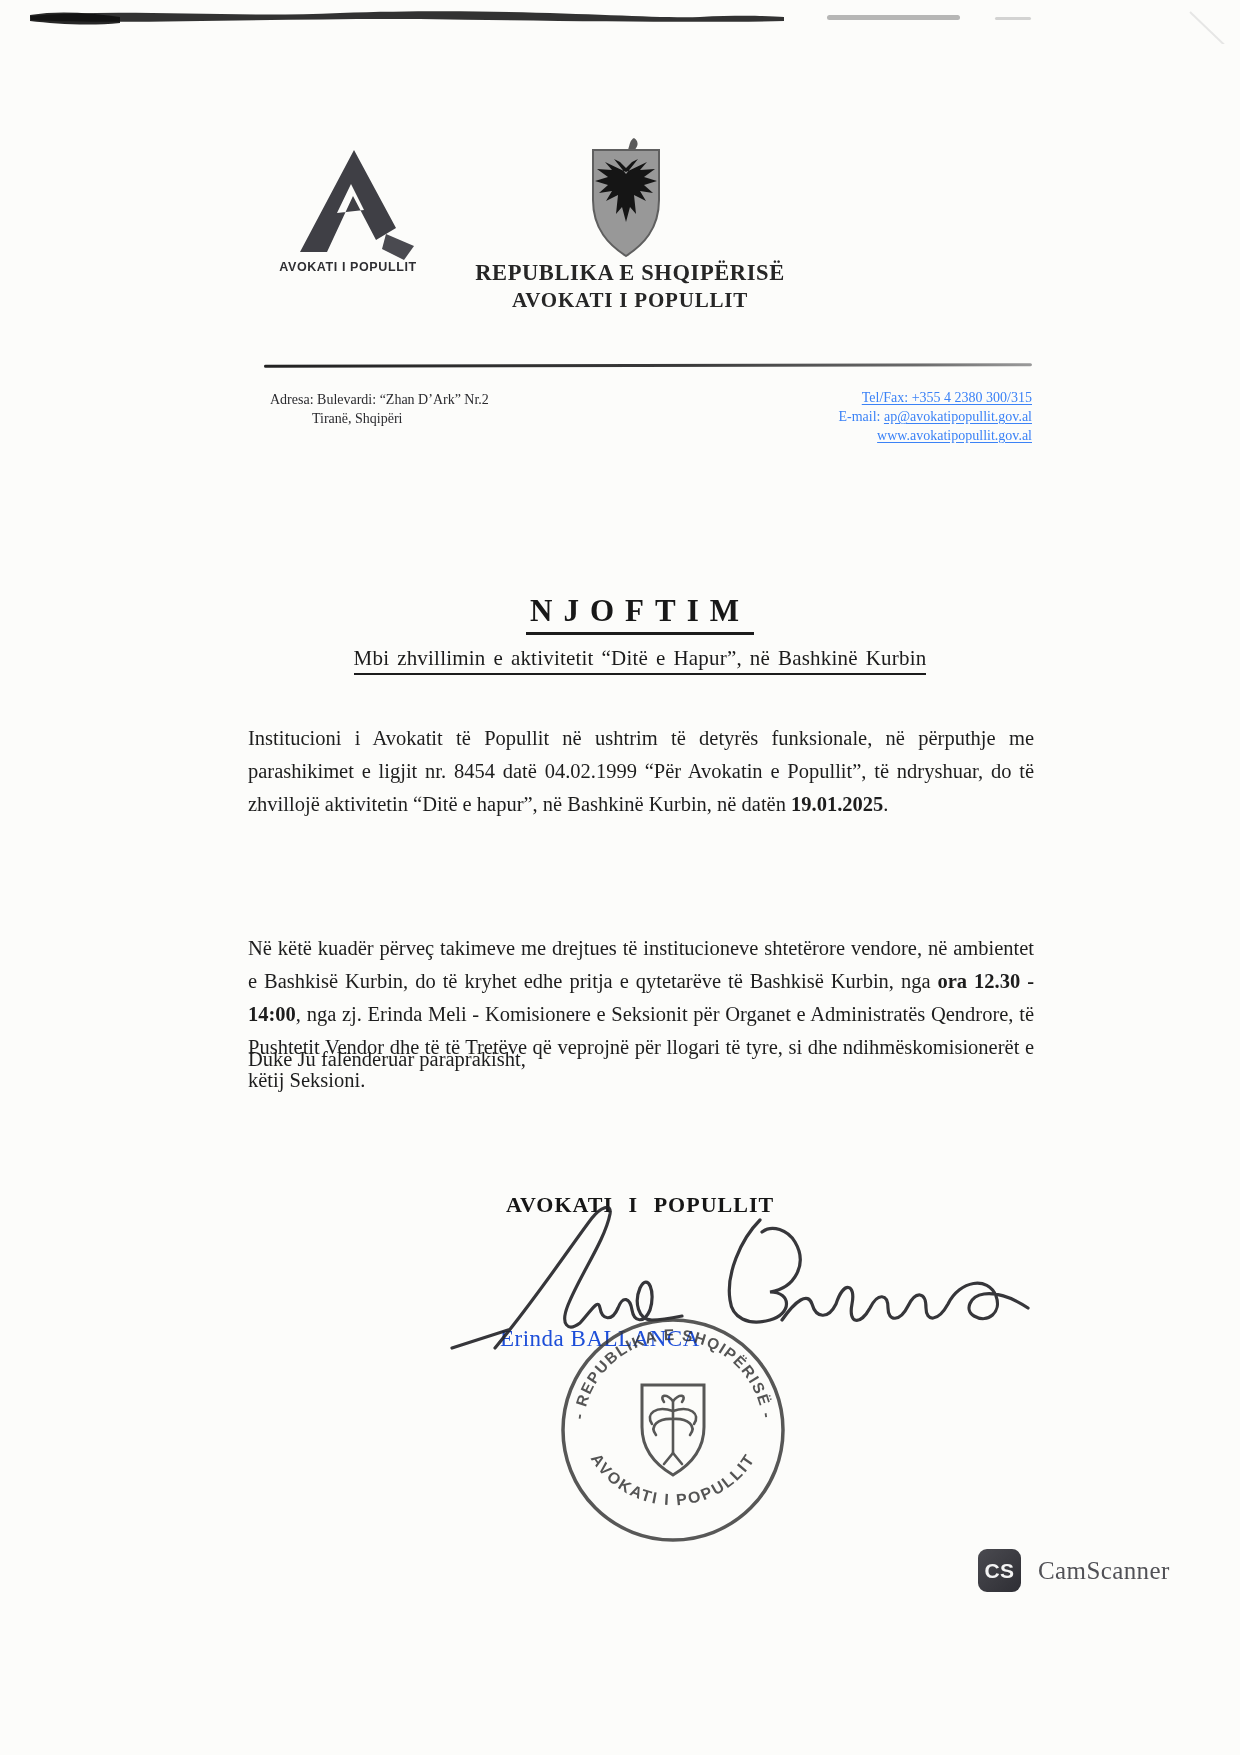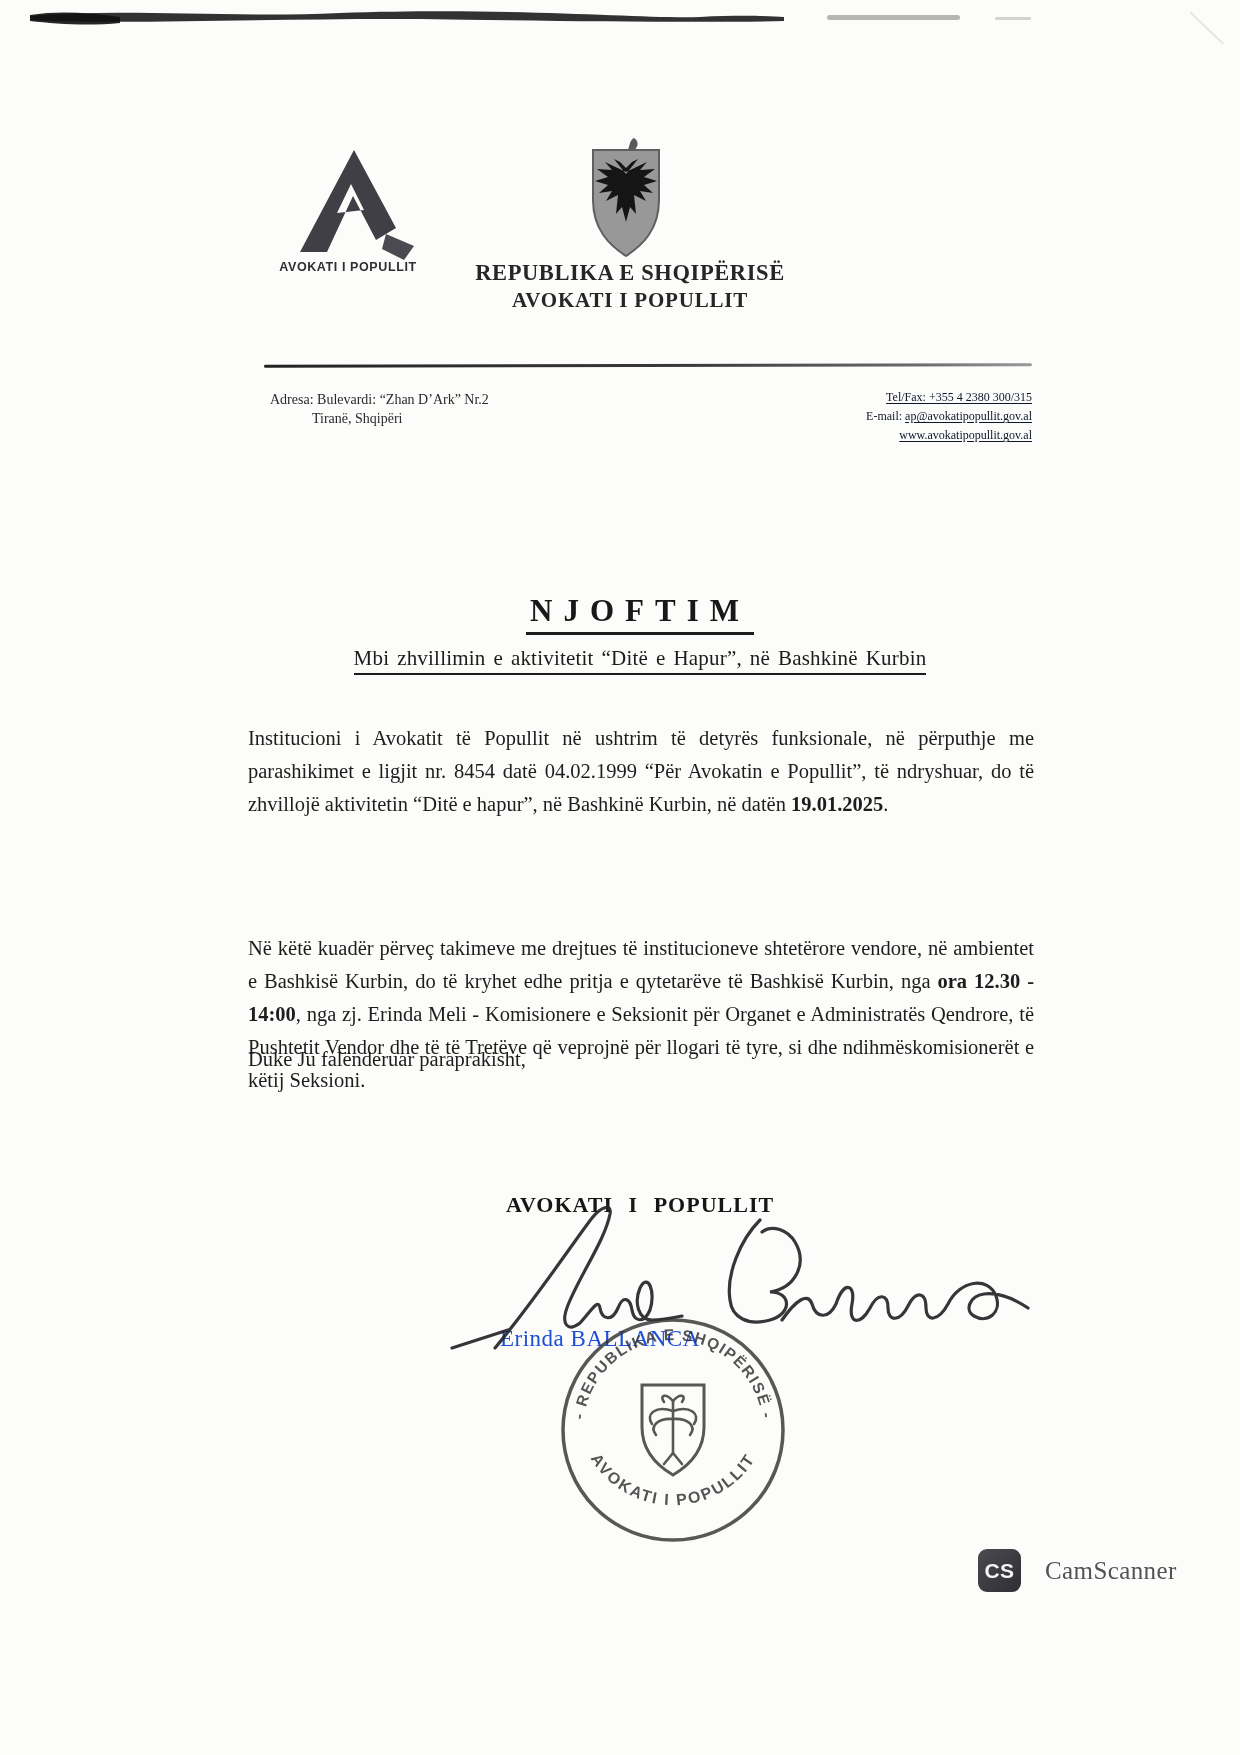--- a/index.html
+++ b/index.html
@@ -32,21 +32,21 @@
     background:linear-gradient(90deg,#222 0%,#3a3a3a 55%,#6a6a6a 85%,#9a9a9a 100%);
     border-radius:2px;transform:rotate(-.12deg);
   }
 
   .address{
     left:270px;top:390px;font-size:14px;line-height:19px;color:#2a2a2e;
   }
   .address .city{padding-left:42px;}
   .contact{
     top:388px;right:208px;left:auto;text-align:right;
-    font-size:12px;line-height:19px;color:#0f172a;
+    font-size:14px;line-height:19px;color:#3b82f6;
   }
   .u{text-decoration:underline;text-underline-offset:2px;}
 
   
   .title-wrap{left:248px;top:556px;width:784px;text-align:center;}
   .title{
     display:inline-block;font-weight:bold;font-size:31px;letter-spacing:11px;
     color:#181818;border-bottom:3px solid #1c1c1c;padding:0 4px 3px 4px;margin-top:37px;
   }
   .subject-wrap{left:240px;top:646px;width:800px;text-align:center;}
@@ -68,21 +68,21 @@
   .signoff{
     left:248px;top:1192px;width:784px;text-align:center;
     font-weight:bold;font-size:22px;letter-spacing:1px;word-spacing:9px;color:#161616;
   }
   .signer{
     left:500px;top:1326px;
     font-weight:normal;font-size:23px;letter-spacing:.5px;color:#1d4ed8;
   }
 
   
-  .cs-wrap{left:978px;top:1549px;display:flex;align-items:center;gap:24px;}
+  .cs-wrap{left:978px;top:1549px;display:flex;align-items:center;gap:17px;}
   .cs-badge{
     width:43px;height:43px;border-radius:9px;
     background:linear-gradient(135deg,#4a4a50,#2e2e34);
     display:flex;align-items:center;justify-content:center;
     font-family:"Liberation Sans","DejaVu Sans",sans-serif;
     font-weight:bold;font-size:21px;color:#f4f4f4;letter-spacing:.5px;
   }
   .cs-text{font-size:25px;color:#515156;letter-spacing:.4px;}
 </style>
 </head>

